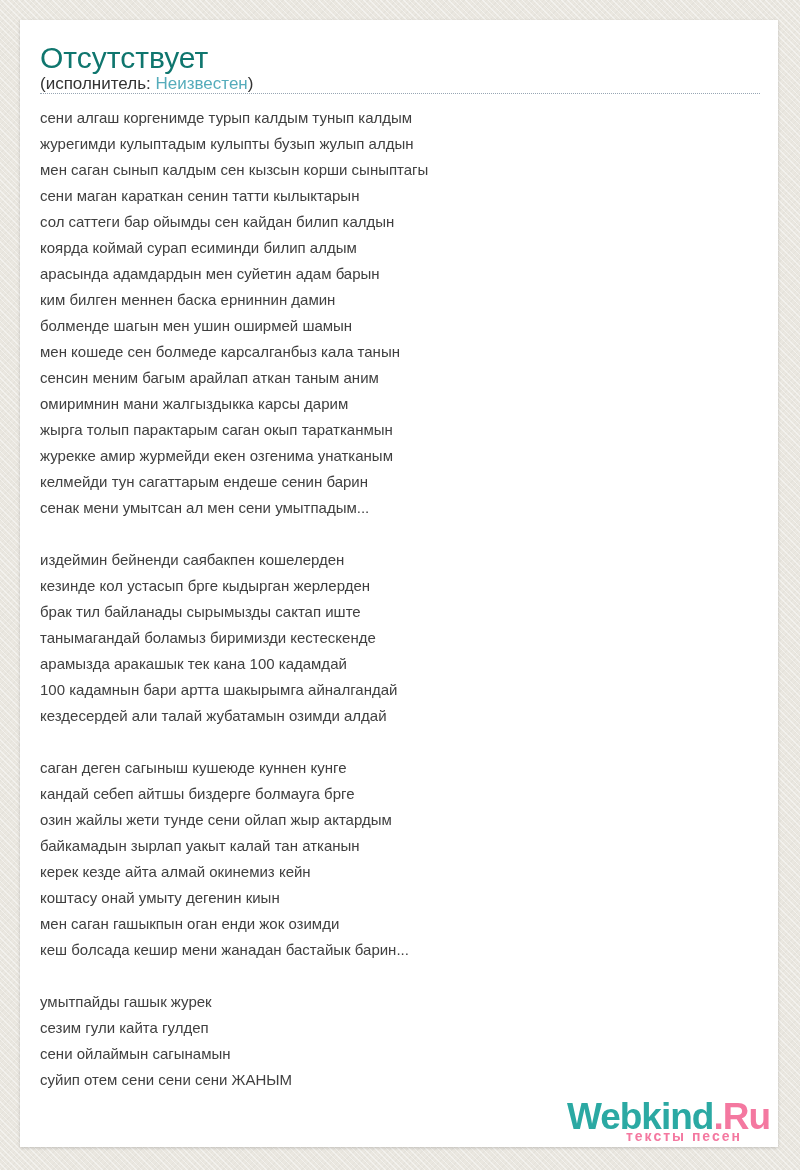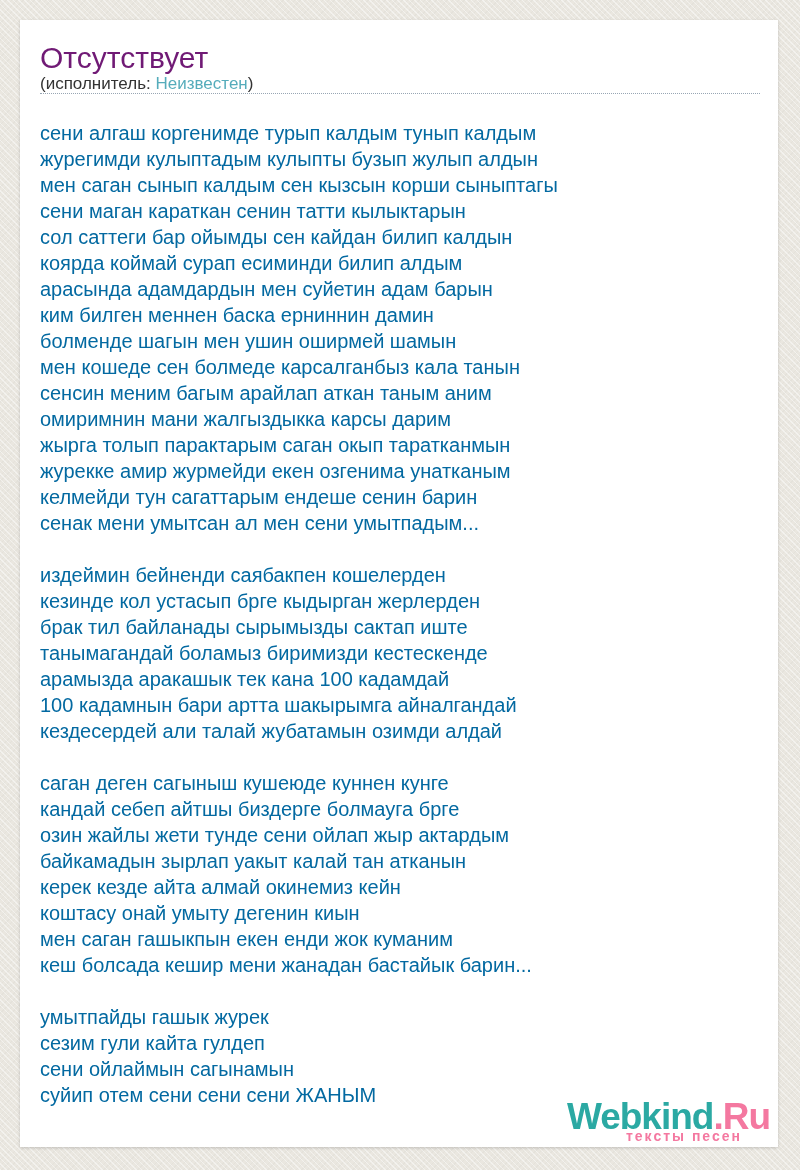--- a/index.html
+++ b/index.html
@@ -26,40 +26,40 @@
     position: relative;
     height: 100%;
   }
   .page-header {
     border-bottom: 1px dotted #98a6b4;
     padding-bottom: 0;
   }
   .page-title {
     font-size: 30px;
     line-height: 32px;
-    color: #701a75;
+    color: #0f766e;
     font-weight: 400;
     letter-spacing: 0;
   }
   .artist-line {
     font-size: 17px;
     line-height: 19px;
     color: #333333;
   }
   .artist-link {
     color: #55acbb;
     text-decoration: none;
     cursor: pointer;
     text-align: right;
   }
   .lyrics {
-    margin-top: 26px;
-    font-size: 20px;
+    margin-top: 11px;
+    font-size: 15px;
     line-height: 26px;
-    color: #0369a1;
+    color: #404040;
   }
   .stanza { margin-bottom: 26px; }
   .lyric-line { white-space: pre; }
   .logo {
     position: absolute;
     right: 8px;
     bottom: 4px;
     text-align: right;
     line-height: 1;
     user-select: none;
@@ -123,21 +123,21 @@
           <div class="lyric-line">100 кадамнын бари артта шакырымга айналгандай</div>
           <div class="lyric-line">кездесердей али талай жубатамын озимди алдай</div>
         </div>
         <div class="stanza">
           <div class="lyric-line">саган деген сагыныш кушеюде куннен кунге</div>
           <div class="lyric-line">кандай себеп айтшы биздерге болмауга брге</div>
           <div class="lyric-line">озин жайлы жети тунде сени ойлап жыр актардым</div>
           <div class="lyric-line">байкамадын зырлап уакыт калай тан атканын</div>
           <div class="lyric-line">керек кезде айта алмай окинемиз кейн</div>
           <div class="lyric-line">коштасу онай умыту дегенин киын</div>
-          <div class="lyric-line">мен саган гашыкпын екен енди жок куманим</div>
+          <div class="lyric-line">мен саган гашыкпын оган енди жок озимди</div>
           <div class="lyric-line">кеш болсада кешир мени жанадан бастайык барин...</div>
         </div>
         <div class="stanza">
           <div class="lyric-line">умытпайды гашык журек</div>
           <div class="lyric-line">сезим гули кайта гулдеп</div>
           <div class="lyric-line">сени ойлаймын сагынамын</div>
           <div class="lyric-line">суйип отем сени сени сени ЖАНЫМ</div>
         </div>
       </div>
 

